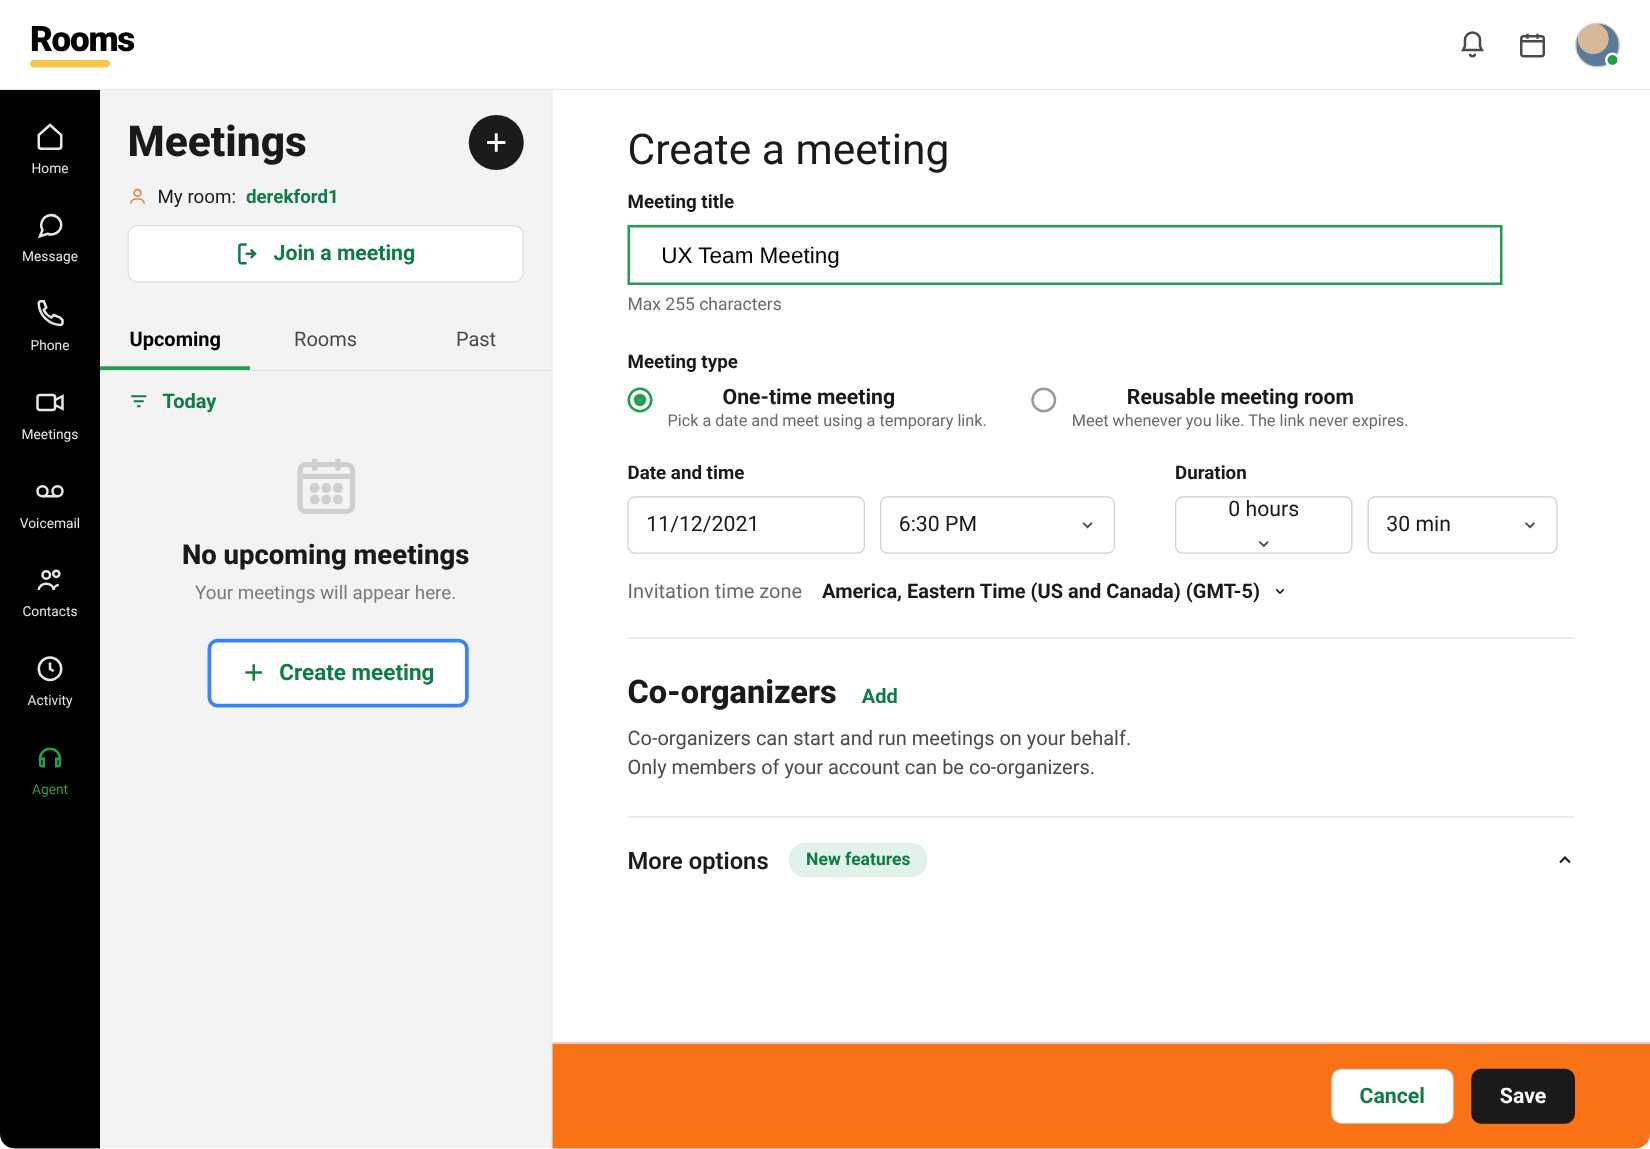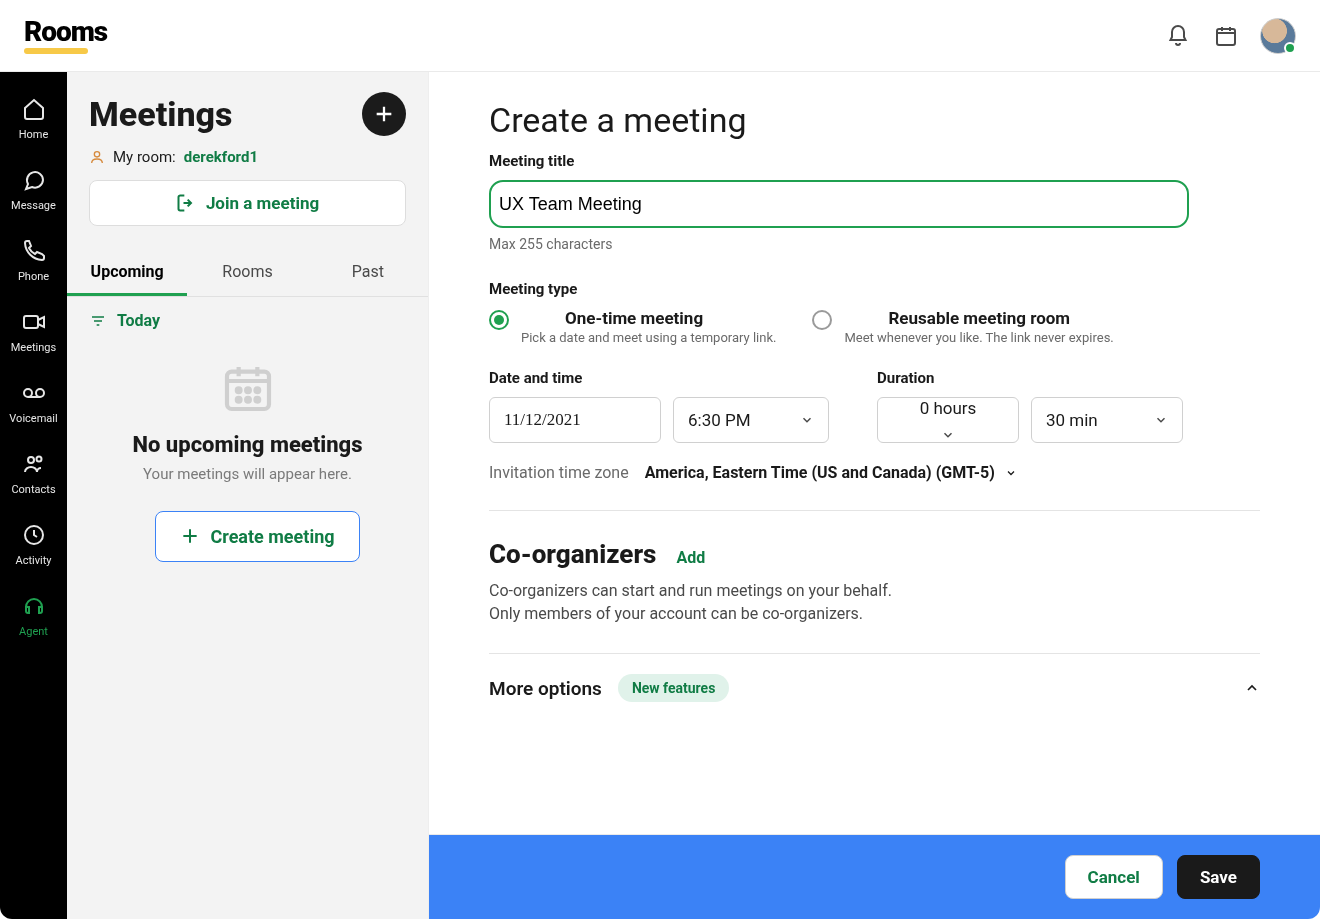--- a/index.html
+++ b/index.html
@@ -12,21 +12,21 @@
 .logo-under { height: 6px; width: 64px; background: #f7c948; border-radius: 3px; margin-top: 2px; }
 .topbar-spacer { flex: 1; }
 .topbar-icon { width: 28px; height: 28px; margin-left: 20px; display: flex; align-items: center; justify-content: center; color: #4a4a4a; cursor: pointer; }
 .avatar { width: 36px; height: 36px; border-radius: 50%; margin-left: 20px; position: relative; background: radial-gradient(circle at 40% 35%, #d7b899 0 40%, #5a7a9a 42% 100%); border: 1px solid #ccc; }
 .avatar .presence { position: absolute; bottom: -1px; right: -1px; width: 12px; height: 12px; border-radius: 50%; background: #1fa050; border: 2px solid #fff; }
 
 
 .body { flex: 1; display: flex; min-height: 0; }
 
 
-.rail { width: 67px; background: #000; color: #fff; display: flex; flex-direction: column; align-items: center; padding-top: 12px; }
+.rail { width: 80px; background: #000; color: #fff; display: flex; flex-direction: column; align-items: center; padding-top: 12px; }
 .rail-item { width: 80px; display: flex; flex-direction: column; align-items: center; padding: 12px 0 14px; cursor: pointer; color: #e6e6e6; }
 .rail-item .ic { width: 26px; height: 26px; display: flex; align-items: center; justify-content: center; }
 .rail-item .lbl { font-size: 11px; margin-top: 6px; }
 .rail-item.active { color: #1fa050; }
 
 
 .leftpane { width: 362px; background: #f3f3f3; display: flex; flex-direction: column; border-right: 1px solid #eee; }
 .lp-header { display: flex; align-items: center; justify-content: space-between; padding: 20px 22px 8px 22px; }
 .lp-title { font-size: 34px; font-weight: 800; }
 .fab { width: 44px; height: 44px; border-radius: 50%; background: #1b1b1b; color: #fff; display: flex; align-items: center; justify-content: center; cursor: pointer; }
@@ -35,65 +35,65 @@
 .myroom .room-id { color: #107c45; font-weight: 700; }
 .join-btn { margin: 0 22px; border: 1px solid #ddd; border-radius: 8px; height: 46px; display: flex; align-items: center; justify-content: center; gap: 10px; color: #107c45; font-weight: 700; font-size: 17px; background: #fff; cursor: pointer; }
 .tabs { display: flex; margin-top: 22px; border-bottom: 1px solid #e0e0e0; }
 .tab { flex: 1; text-align: center; padding: 14px 0 12px; font-size: 16px; color: #4a4a4a; cursor: pointer; }
 .tab.active { color: #000; font-weight: 700; border-bottom: 3px solid #1fa050; }
 .today-row { display: flex; align-items: center; gap: 10px; padding: 14px 22px; color: #107c45; font-weight: 700; font-size: 16px; }
 .empty { display: flex; flex-direction: column; align-items: center; padding: 10px 22px 0; text-align: center; }
 .empty .cal-ic { width: 56px; height: 56px; color: #cfcfcf; margin-top: 6px; margin-bottom: 16px; }
 .empty h3 { font-size: 22px; font-weight: 800; color: #1a1a1a; }
 .empty p { color: #7a7a7a; margin-top: 8px; font-size: 15px; }
-.create-btn { margin-top: 28px; border: 1px solid #3b82f6; border-radius: 8px; padding: 14px 24px; display: flex; align-items: flex-start; gap: 10px; color: #107c45; font-weight: 700; background: #fff; cursor: pointer; font-size: 18px; margin-left: 20px; }
+.create-btn { margin-top: 28px; border: 3px solid #3b82f6; border-radius: 8px; padding: 14px 24px; display: flex; align-items: flex-start; gap: 10px; color: #107c45; font-weight: 700; background: #fff; cursor: pointer; font-size: 18px; margin-left: 20px; }
 
 
 .main { flex: 1; display: flex; flex-direction: column; min-width: 0; position: relative; }
 .main-scroll { flex: 1; overflow-y: auto; padding: 28px 60px 20px 60px; }
 .main-scroll::-webkit-scrollbar { width: 10px; }
 .main-scroll::-webkit-scrollbar-thumb { background: #d0d0d0; border-radius: 5px; }
 .back { display: flex; align-items: center; gap: 18px; color: #107c45; font-weight: 700; font-size: 16px; cursor: pointer; margin-bottom: 24px; }
 .page-title { font-size: 34px; font-weight: 400; margin-bottom: 12px; }
 .field-label { font-size: 15px; font-weight: 700; margin-bottom: 10px; color: #1a1a1a; }
-.title-input { width: 700px; max-width: 100%; height: 48px; border: 2px solid #1fa050; border-radius: 14px; padding: 0 8px; font-size: 18px; outline: none; }
+.title-input { width: 700px; max-width: 100%; height: 48px; border: 2px solid #1fa050; border-radius: 0; padding: 0 25px; font-size: 18px; outline: none; }
 .helper { color: #6a6a6a; font-size: 14px; margin-top: 8px; }
 .section { margin-top: 28px; }
 .radio-row { display: flex; gap: 36px; margin-top: 10px; }
 .radio-opt { display: flex; gap: 12px; cursor: pointer; }
 .radio-circle { width: 20px; height: 20px; border: 2px solid #1fa050; border-radius: 50%; margin-top: 2px; display: flex; align-items: center; justify-content: center; flex-shrink: 0; }
 .radio-circle.off { border-color: #9a9a9a; }
 .radio-dot { width: 10px; height: 10px; background: #1fa050; border-radius: 50%; }
 .radio-opt .t1 { font-size: 17px; font-weight: 700; margin-left: 44px; }
 .radio-opt .t2 { color: #6a6a6a; font-size: 13px; margin-top: 2px; }
 .dt-row { display: flex; gap: 48px; margin-top: 24px; }
 .dt-col { display: flex; flex-direction: column; }
 .inline { display: flex; gap: 12px; }
 .box { height: 46px; border: 1px solid #d0d0d0; border-radius: 6px; display: flex; align-items: center; padding: 0 14px; font-size: 17px; background: #fff; cursor: pointer; }
-.box.w170 { width: 172px; font-family: Liberation Serif, serif; }
-.box.w180 { width: 156px; justify-content: space-between; }
+.box.w170 { width: 190px; }
+.box.w180 { width: 188px; justify-content: space-between; }
 .box.w140 { width: 142px; justify-content: space-between; flex-direction: column; }
 .box.w150 { width: 152px; justify-content: space-between; }
 .chev { color: #4a4a4a; }
 .tz-row { margin-top: 20px; font-size: 16px; display: flex; align-items: center; gap: 16px; }
 .tz-row .tz-label { color: #6a6a6a; }
 .tz-row .tz-val { font-weight: 700; display: flex; align-items: center; gap: 10px; cursor: pointer; }
 .divider { border-top: 1px solid #e4e4e4; margin-top: 28px; }
 .coorg { margin-top: 28px; }
 .coorg-h { display: flex; align-items: baseline; gap: 20px; }
 .coorg-h h2 { font-size: 26px; font-weight: 800; }
 .coorg-h .add { color: #107c45; font-weight: 700; font-size: 16px; cursor: pointer; }
 .coorg-desc { color: #4a4a4a; font-size: 16px; margin-top: 10px; line-height: 1.45; }
 .moreopts { display: flex; align-items: center; justify-content: space-between; padding: 20px 0 24px; border-top: 1px solid #e4e4e4; margin-top: 28px; cursor: pointer; }
 .moreopts .lhs { display: flex; align-items: center; gap: 16px; }
 .moreopts .mo-t { font-size: 19px; font-weight: 600; }
 .badge { background: #e0f2ea; color: #107c45; font-weight: 700; font-size: 14px; padding: 6px 14px; border-radius: 16px; }
 
 
-.footer { border-top: 1px solid #eaeaea; padding: 20px 60px; display: flex; justify-content: flex-end; gap: 14px; background: #3b82f6; }
+.footer { border-top: 1px solid #eaeaea; padding: 20px 60px; display: flex; justify-content: flex-end; gap: 14px; background: #f97316; }
 .btn { height: 44px; padding: 0 22px; border-radius: 8px; font-size: 17px; font-weight: 700; display: flex; align-items: center; cursor: pointer; }
 .btn-secondary { border: 1px solid #d0d0d0; background: #fff; color: #107c45; }
 .btn-primary { background: #1a1a1a; color: #fff; border: 1px solid #1a1a1a; }
 
 svg { display: block; }
 </style>
 </head>
 <body>
 
 <div class="app">

